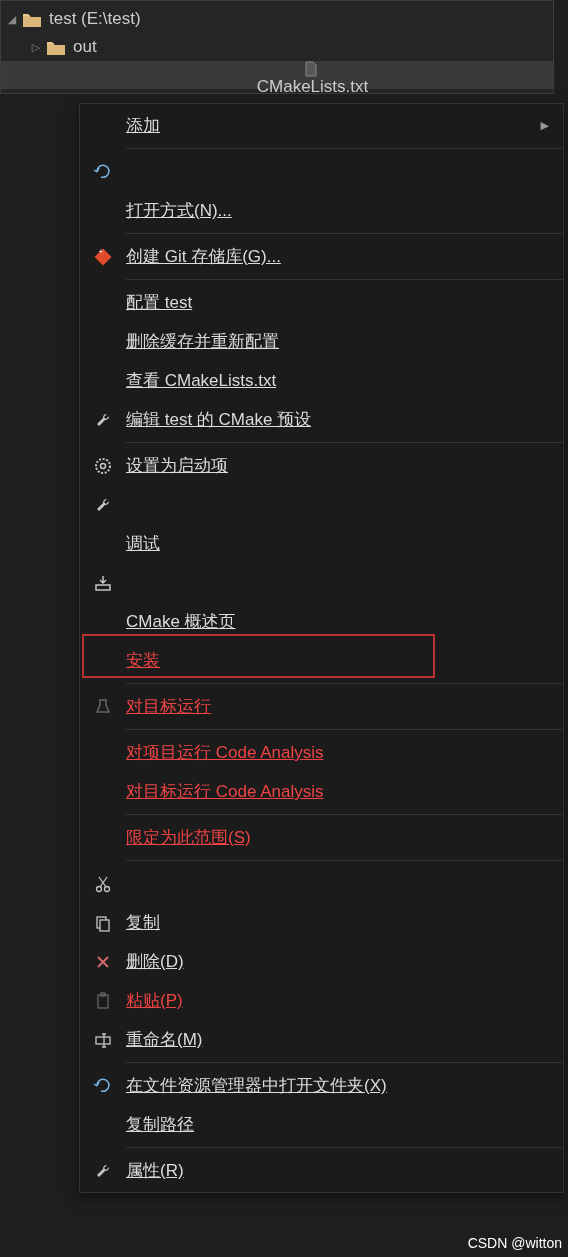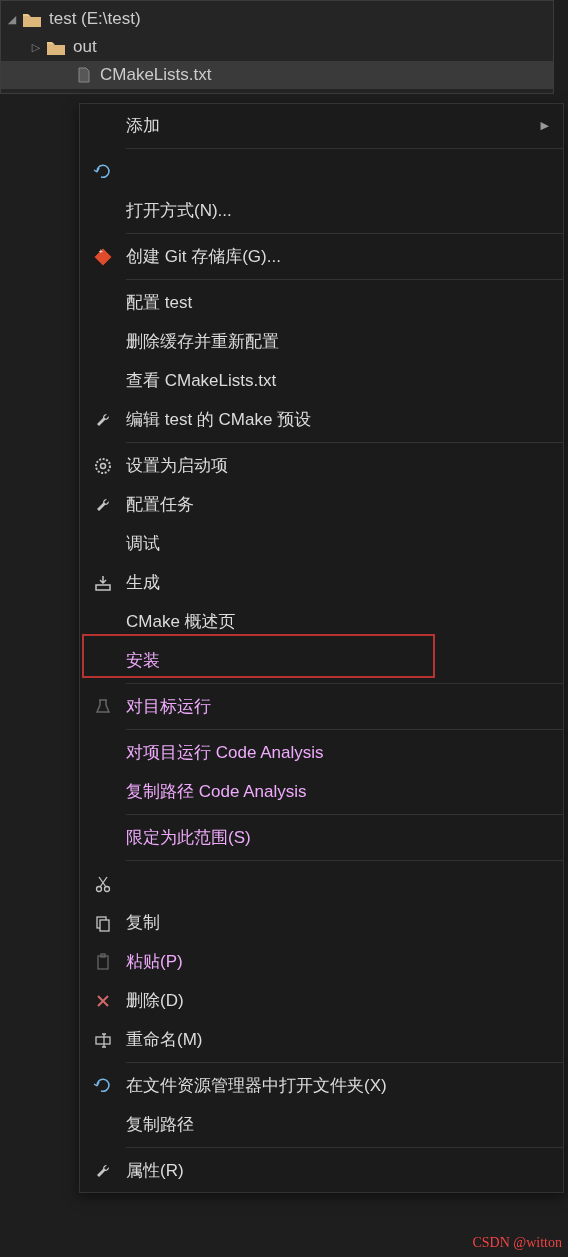--- a/index.html
+++ b/index.html
@@ -33,21 +33,21 @@
       background: #3a3a3a;
     }
     .expander {
       width: 14px;
       display: inline-flex;
       justify-content: center;
       color: #888;
       font-size: 11px;
     }
     .indent-1 { padding-left: 28px; }
-    .indent-2 { padding-left: 71px; }
+    .indent-2 { padding-left: 71px; flex-direction: column; }
     .folder-icon {
       width: 18px;
       height: 14px;
       margin: 0 8px 0 4px;
       display: inline-block;
     }
     .folder-icon svg { width: 100%; height: 100%; }
     .file-icon {
       width: 16px;
       height: 16px;
@@ -67,34 +67,35 @@
     .menu-item {
       display: flex;
       align-items: center;
       height: 39px;
       color: #dcdcdc;
       font-size: 17px;
       cursor: default;
       position: relative;
     }
     .menu-item.disabled {
-      color: #f0abfc;
+      color: #ef4444;
     }
     .menu-icon-col {
       width: 46px;
       display: flex;
       justify-content: center;
       align-items: center;
     }
     .menu-icon-col svg {
       width: 20px;
       height: 20px;
     }
     .menu-label {
       flex: 1;
+      text-decoration: underline;
     }
     .submenu-arrow {
       position: absolute;
       right: 14px;
       color: #999;
       font-size: 11px;
     }
     .separator {
       height: 1px;
       background: #333;
@@ -102,23 +103,22 @@
     }
     .highlight-box {
       position: absolute;
       border: 2px solid #b83232;
       pointer-events: none;
     }
     .watermark {
       position: absolute;
       bottom: 6px;
       right: 6px;
-      color: #ef4444;
+      color: #ffffff;
       font-size: 14px;
-      font-family: Liberation Serif, serif;
     }
   </style>
 </head>
 <body>
 
 <div class="explorer">
   <div class="tree-row">
     <span class="expander">◢</span>
     <span class="folder-icon">
       <svg viewBox="0 0 18 14">
@@ -206,34 +206,32 @@
         </svg>
     </span>
     <span class="menu-label">设置为启动项</span>
   </div>
   <div class="menu-item">
     <span class="menu-icon-col">
       <svg viewBox="0 0 20 20">
           <path fill="#c5c5c5" d="M14 4 A4 4 0 0 0 10 8 L4 14 L6 16 L12 10 A4 4 0 0 0 16 6 L13 9 L11 7 Z"></path>
         </svg>
     </span>
-    <span class="menu-label">配置任务</span>
   </div>
   <div class="menu-item">
     <span class="menu-icon-col"></span>
     <span class="menu-label">调试</span>
   </div>
   <div class="menu-item">
     <span class="menu-icon-col">
       <svg viewBox="0 0 20 20">
           <rect x="3" y="12" width="14" height="5" fill="none" stroke="#c5c5c5" stroke-width="1.5"></rect>
           <path stroke="#c5c5c5" stroke-width="1.5" d="M10 3 L10 10 M7 7 L10 10 L13 7"></path>
         </svg>
     </span>
-    <span class="menu-label">生成</span>
   </div>
   <div class="menu-item">
     <span class="menu-icon-col"></span>
     <span class="menu-label">CMake 概述页</span>
   </div>
   <div class="menu-item disabled">
     <span class="menu-icon-col"></span>
     <span class="menu-label">安装</span>
   </div>
   <div class="separator"></div>
@@ -245,21 +243,21 @@
     </span>
     <span class="menu-label">对目标运行</span>
   </div>
   <div class="separator"></div>
   <div class="menu-item disabled">
     <span class="menu-icon-col"></span>
     <span class="menu-label">对项目运行 Code Analysis</span>
   </div>
   <div class="menu-item disabled">
     <span class="menu-icon-col"></span>
-    <span class="menu-label">复制路径 Code Analysis</span>
+    <span class="menu-label">对目标运行 Code Analysis</span>
   </div>
   <div class="separator"></div>
   <div class="menu-item disabled">
     <span class="menu-icon-col"></span>
     <span class="menu-label">限定为此范围(S)</span>
   </div>
   <div class="separator"></div>
   <div class="menu-item">
     <span class="menu-icon-col">
       <svg viewBox="0 0 20 20">
@@ -271,40 +269,40 @@
   </div>
   <div class="menu-item">
     <span class="menu-icon-col">
       <svg viewBox="0 0 20 20">
           <rect x="4" y="4" width="9" height="11" fill="none" stroke="#c5c5c5" stroke-width="1.3"></rect>
           <rect x="7" y="7" width="9" height="11" fill="#1b1b1c" stroke="#c5c5c5" stroke-width="1.3"></rect>
         </svg>
     </span>
     <span class="menu-label">复制</span>
   </div>
+  <div class="menu-item">
+    <span class="menu-icon-col">
+      <svg viewBox="0 0 20 20">
+          <path stroke="#d16969" stroke-width="2" d="M5 5 L15 15 M15 5 L5 15"></path>
+        </svg>
+    </span>
+    <span class="menu-label">删除(D)</span>
+  </div>
   <div class="menu-item disabled">
     <span class="menu-icon-col">
       <svg viewBox="0 0 20 20">
           <rect x="5" y="4" width="10" height="13" fill="none" stroke="#656565" stroke-width="1.3"></rect>
           <rect x="8" y="2" width="4" height="3" fill="none" stroke="#656565" stroke-width="1.3"></rect>
         </svg>
     </span>
     <span class="menu-label">粘贴(P)</span>
   </div>
   <div class="menu-item">
     <span class="menu-icon-col">
       <svg viewBox="0 0 20 20">
-          <path stroke="#d16969" stroke-width="2" d="M5 5 L15 15 M15 5 L5 15"></path>
-        </svg>
-    </span>
-    <span class="menu-label">删除(D)</span>
-  </div>
-  <div class="menu-item">
-    <span class="menu-icon-col">
-      <svg viewBox="0 0 20 20">
           <rect x="3" y="7" width="14" height="7" fill="none" stroke="#c5c5c5" stroke-width="1.3"></rect>
           <path stroke="#c5c5c5" stroke-width="1.3" d="M11 4 L11 17 M9 4 L13 4 M9 17 L13 17"></path>
         </svg>
     </span>
     <span class="menu-label">重命名(M)</span>
   </div>
   <div class="separator"></div>
   <div class="menu-item">
     <span class="menu-icon-col">
       <svg viewBox="0 0 20 20">

